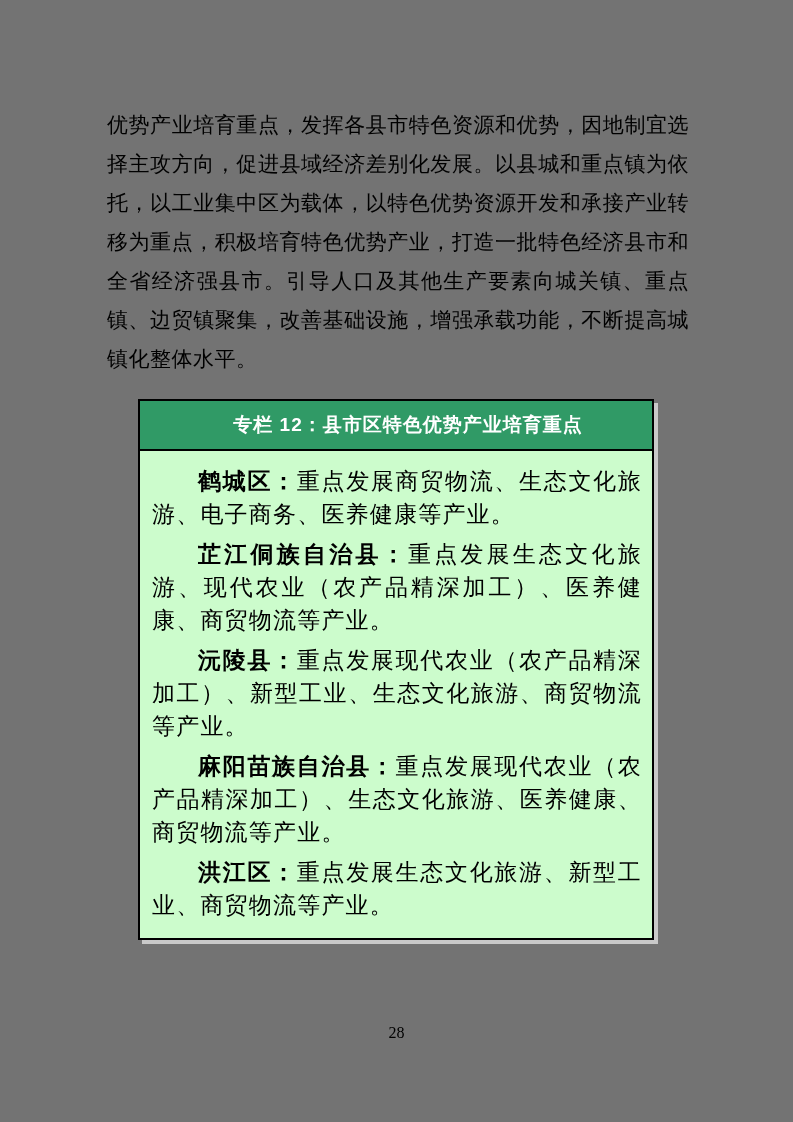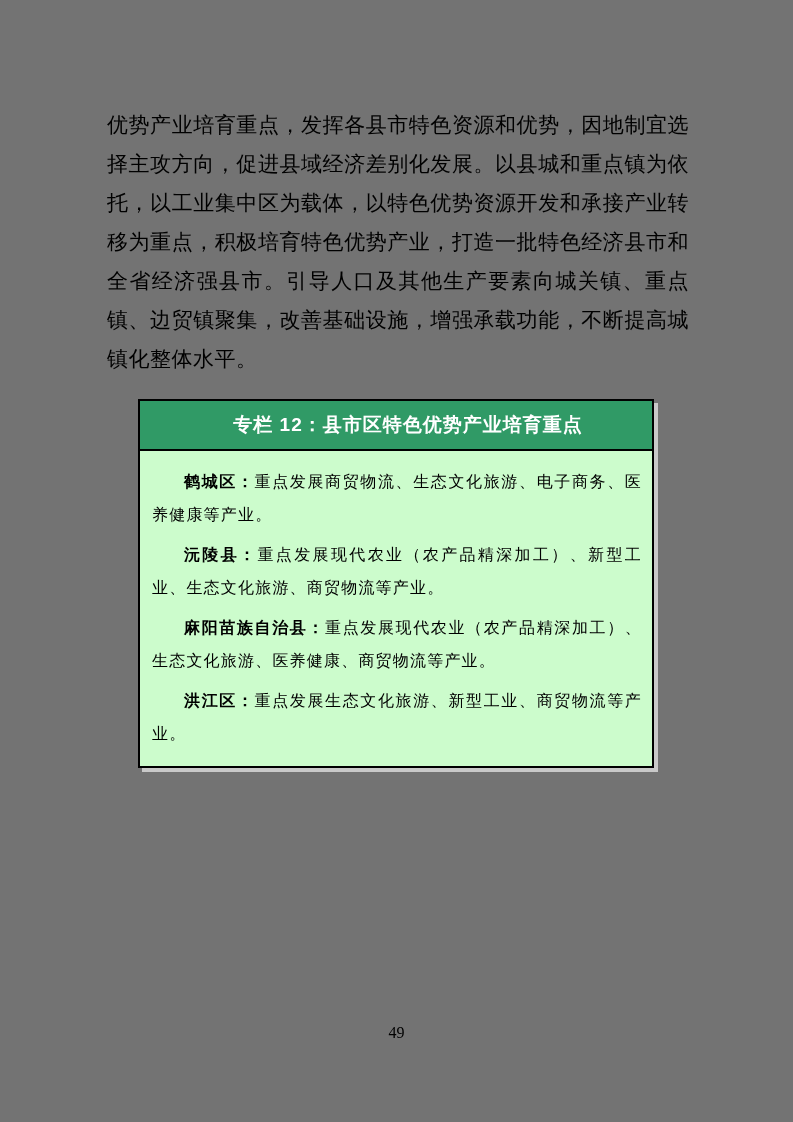--- a/index.html
+++ b/index.html
@@ -41,21 +41,21 @@
     font-family:"Liberation Sans","DejaVu Sans",sans-serif;
     font-weight:bold;
     font-size:19px;
     letter-spacing:1px;
   }
   .callout-body{
     padding:14px 10px 12px 12px;
   }
   .item{
     margin:0 0 7px 0;
-    font-size:16px;
+    font-size:23px;
     line-height:33px;
     letter-spacing:1.2px;
     text-indent:2em;
     text-align:justify;
     text-justify:inter-character;
   }
   .item:last-child{margin-bottom:4px;}
   .county{
     font-family:"Liberation Sans","DejaVu Sans",sans-serif;
     font-weight:bold;
@@ -76,26 +76,27 @@
 
   <div class="callout">
     <div class="callout-header">
       <span class="callout-title">专栏 12：县市区特色优势产业培育重点</span>
     </div>
     <div class="callout-body">
 
       <p class="item"><span class="county">鹤城区：</span><span>重点发展商贸物流、生态文化旅游、电子商务、医养健康等产业。</span></p>
 
 
+      <p class="item"><span class="county">芷江侗族自治县：</span><span>重点发展生态文化旅游、现代农业（农产品精深加工）、医养健康、商贸物流等产业。</span></p>
 
       <p class="item"><span class="county">沅陵县：</span><span>重点发展现代农业（农产品精深加工）、新型工业、生态文化旅游、商贸物流等产业。</span></p>
 
 
       <p class="item"><span class="county">麻阳苗族自治县：</span><span>重点发展现代农业（农产品精深加工）、生态文化旅游、医养健康、商贸物流等产业。</span></p>
 
       <p class="item"><span class="county">洪江区：</span><span>重点发展生态文化旅游、新型工业、商贸物流等产业。</span></p>
 
     </div>
   </div>
 
-  <div class="page-number">49</div>
+  <div class="page-number">28</div>
 
 </div>
 
 </body></html>

